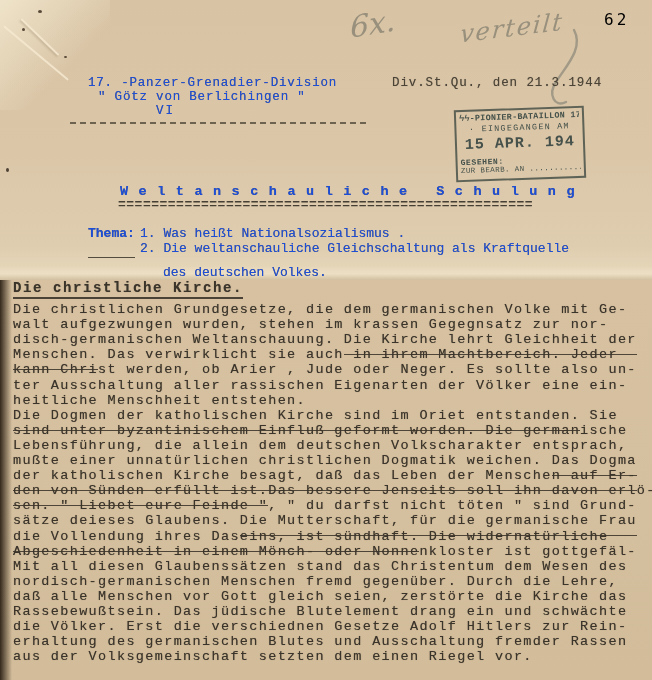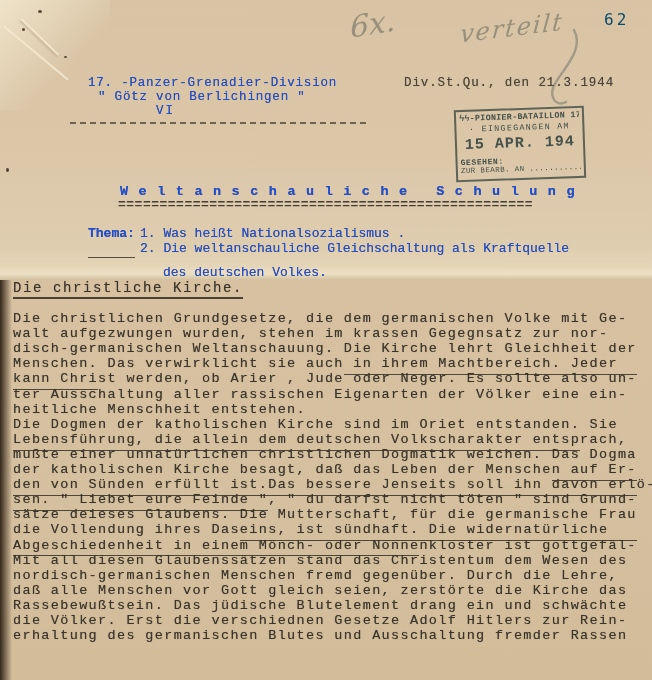--- a/index.html
+++ b/index.html
@@ -40,36 +40,36 @@
   .sp2{left:22px;top:28px;width:3px;height:3px;}
   .sp3{left:64px;top:56px;width:3px;height:2px;}
   .sp4{left:6px;top:168px;width:3px;height:4px;background:#4e4234;}
 
   
   .ink{color:#1d4ed8;text-shadow:0 0 0.6px rgba(60,53,43,0.65);}
   .abs{position:absolute;white-space:pre;}
 
   .pageno{
     left:604px;top:10px;
-    font-size:16px;letter-spacing:3px;color:#0c4a6e;
+    font-size:16px;letter-spacing:3px;color:#000000;
     font-family:"DejaVu Sans Mono",monospace;
   }
   .pencil{color:#98907c;font-family:"DejaVu Serif",serif;font-style:italic;}
   .pencil-count{left:350px;top:6px;font-size:30px;transform:rotate(-9deg) skewX(-8deg);}
   .pencil-word{left:460px;top:14px;font-size:24px;transform:rotate(-7deg) skewX(-12deg);letter-spacing:2px;}
   .pencil-flourish{position:absolute;left:540px;top:28px;}
 
   .hdr1{left:88px;top:76px;font-size:12.5px;letter-spacing:0.8px;}
   .hdr2{left:98px;top:90px;font-size:12.5px;letter-spacing:0.8px;}
   .hdr3{left:156px;top:104px;font-size:12.5px;letter-spacing:2px;}
   .typed-rule{
     position:absolute;left:70px;top:122px;width:296px;height:0;
     border-top:2.5px dashed rgba(64,56,44,0.7);
   }
-  .dateline{left:404px;top:76px;font-size:12.5px;letter-spacing:0.9px;color:#4a4336;text-shadow:0 0 0.7px rgba(74,67,54,0.5);}
+  .dateline{left:392px;top:76px;font-size:12.5px;letter-spacing:0.9px;color:#4a4336;text-shadow:0 0 0.7px rgba(74,67,54,0.5);}
 
   
   .stamp{
     position:absolute;left:455px;top:108px;width:130px;height:72px;
     transform:rotate(-2deg);
     border:2px solid rgba(62,74,66,0.8);
     color:#45514a;
     font-family:"Liberation Mono","DejaVu Sans Mono",monospace;
     box-sizing:border-box;padding:2px 3px;
   }
@@ -88,26 +88,26 @@
   .thema2{left:140px;top:241px;font-size:13px;text-align:center;}
   .thema3{left:163px;top:255px;font-size:13px;margin-top:10px;}
 
   
   .body-block{
     position:absolute;left:13px;top:281px;width:636px;
     font-size:13.5px;letter-spacing:1.35px;line-height:15.1px;
     color:#3b342a;text-shadow:0 0 0.7px rgba(59,52,42,0.55);
   }
   .body-heading{
-    display:inline-block;font-weight:normal;font-size:14px;
-    border-bottom:2px solid rgba(59,52,42,0.9);padding-bottom:1px;margin-bottom:12px;
+    display:inline-block;font-weight:bold;font-size:14px;
+    border-bottom:2px solid rgba(59,52,42,0.9);padding-bottom:1px;margin-bottom:3px;
     letter-spacing:1.6px;
   }
   .tline{white-space:pre;}
-  .ul{border-bottom:1.7px solid rgba(59,52,42,0.88);padding-bottom:18px;margin-top:44px;}
+  .ul{border-bottom:1.7px solid rgba(59,52,42,0.88);padding-bottom:7px;margin-top:44px;}
 </style>
 </head>
 <body>
 
 <div class="page">
 
   <div class="paper-top"></div>
   <div class="paper-bottom"></div>
   <div class="seam"></div>
   <div class="left-dark-edge"></div>
@@ -154,30 +154,32 @@
     <span class="body-heading">Die christliche Kirche.</span>
     <div>
         <div class="tline"><span>Die christlichen Grundgesetze, die dem germanischen Volke mit Ge-</span></div>
         <div class="tline"><span>walt aufgezwungen wurden, stehen im krassen Gegegnsatz zur nor-</span></div>
         <div class="tline"><span>disch-germanischen Weltanschauung. </span><span class="ul">Die Kirche lehrt Gleichheit der</span></div>
         <div class="tline"><span class="ul">Menschen.</span><span> Das verwirklicht sie auch in ihrem Machtbereich. Jeder</span></div>
         <div class="tline"><span>kann Christ werden, ob Arier , Jude oder Neger. Es sollte also un-</span></div>
         <div class="tline"><span>ter Ausschaltung aller rassischen Eigenarten der Völker eine ein-</span></div>
         <div class="tline"><span>heitliche Menschheit entstehen.</span></div>
         <div class="tline"><span class="ul">Die Dogmen der katholischen Kirche sind im Oriet entstanden.</span><span> Sie</span></div>
+        <div class="tline"><span>sind unter byzantinischem Einfluß geformt worden. Die germanische</span></div>
         <div class="tline"><span>Lebensführung, die allein dem deutschen Volkscharakter entsprach,</span></div>
         <div class="tline"><span>mußte einer unnatürlichen christlichen Dogmatik weichen. </span><span class="ul">Das Dogma</span></div>
         <div class="tline"><span class="ul">der katholischen Kirche besagt, daß das Leben der Menschen auf Er-</span></div>
         <div class="tline"><span class="ul">den von Sünden erfüllt ist.</span><span>Das bessere Jenseits soll ihn davon erlö-</span></div>
         <div class="tline"><span>sen. " Liebet eure Feinde ", " du darfst nicht töten " sind Grund-</span></div>
         <div class="tline"><span>sätze deieses Glaubens. </span><span class="ul">Die Mutterschaft, für die germanische Frau</span></div>
         <div class="tline"><span class="ul">die Vollendung ihres Daseins, ist sündhaft.</span><span> Die widernatürliche</span></div>
         <div class="tline"><span>Abgeschiedenheit in einem Mönch- oder Nonnenkloster ist gottgefäl-</span></div>
         <div class="tline"><span>Mit all diesen Glaubenssätzen stand das Christentum dem Wesen des</span></div>
         <div class="tline"><span>nordisch-germanischen Menschen fremd gegenüber. Durch die Lehre,</span></div>
         <div class="tline"><span>daß alle Menschen vor Gott gleich seien, zerstörte die Kirche das</span></div>
         <div class="tline"><span>Rassebewußtsein. Das jüdische Blutelement drang ein und schwächte</span></div>
         <div class="tline"><span>die Völker. Erst die verschiednen Gesetze Adolf Hitlers zur Rein-</span></div>
         <div class="tline"><span>erhaltung des germanischen Blutes und Ausschaltung fremder Rassen</span></div>
+        <div class="tline"><span>aus der Volksgemeinschaft setzten dem einen Riegel vor.</span></div>
       </div>
   </div>
 
 </div>
 
 </body></html>

